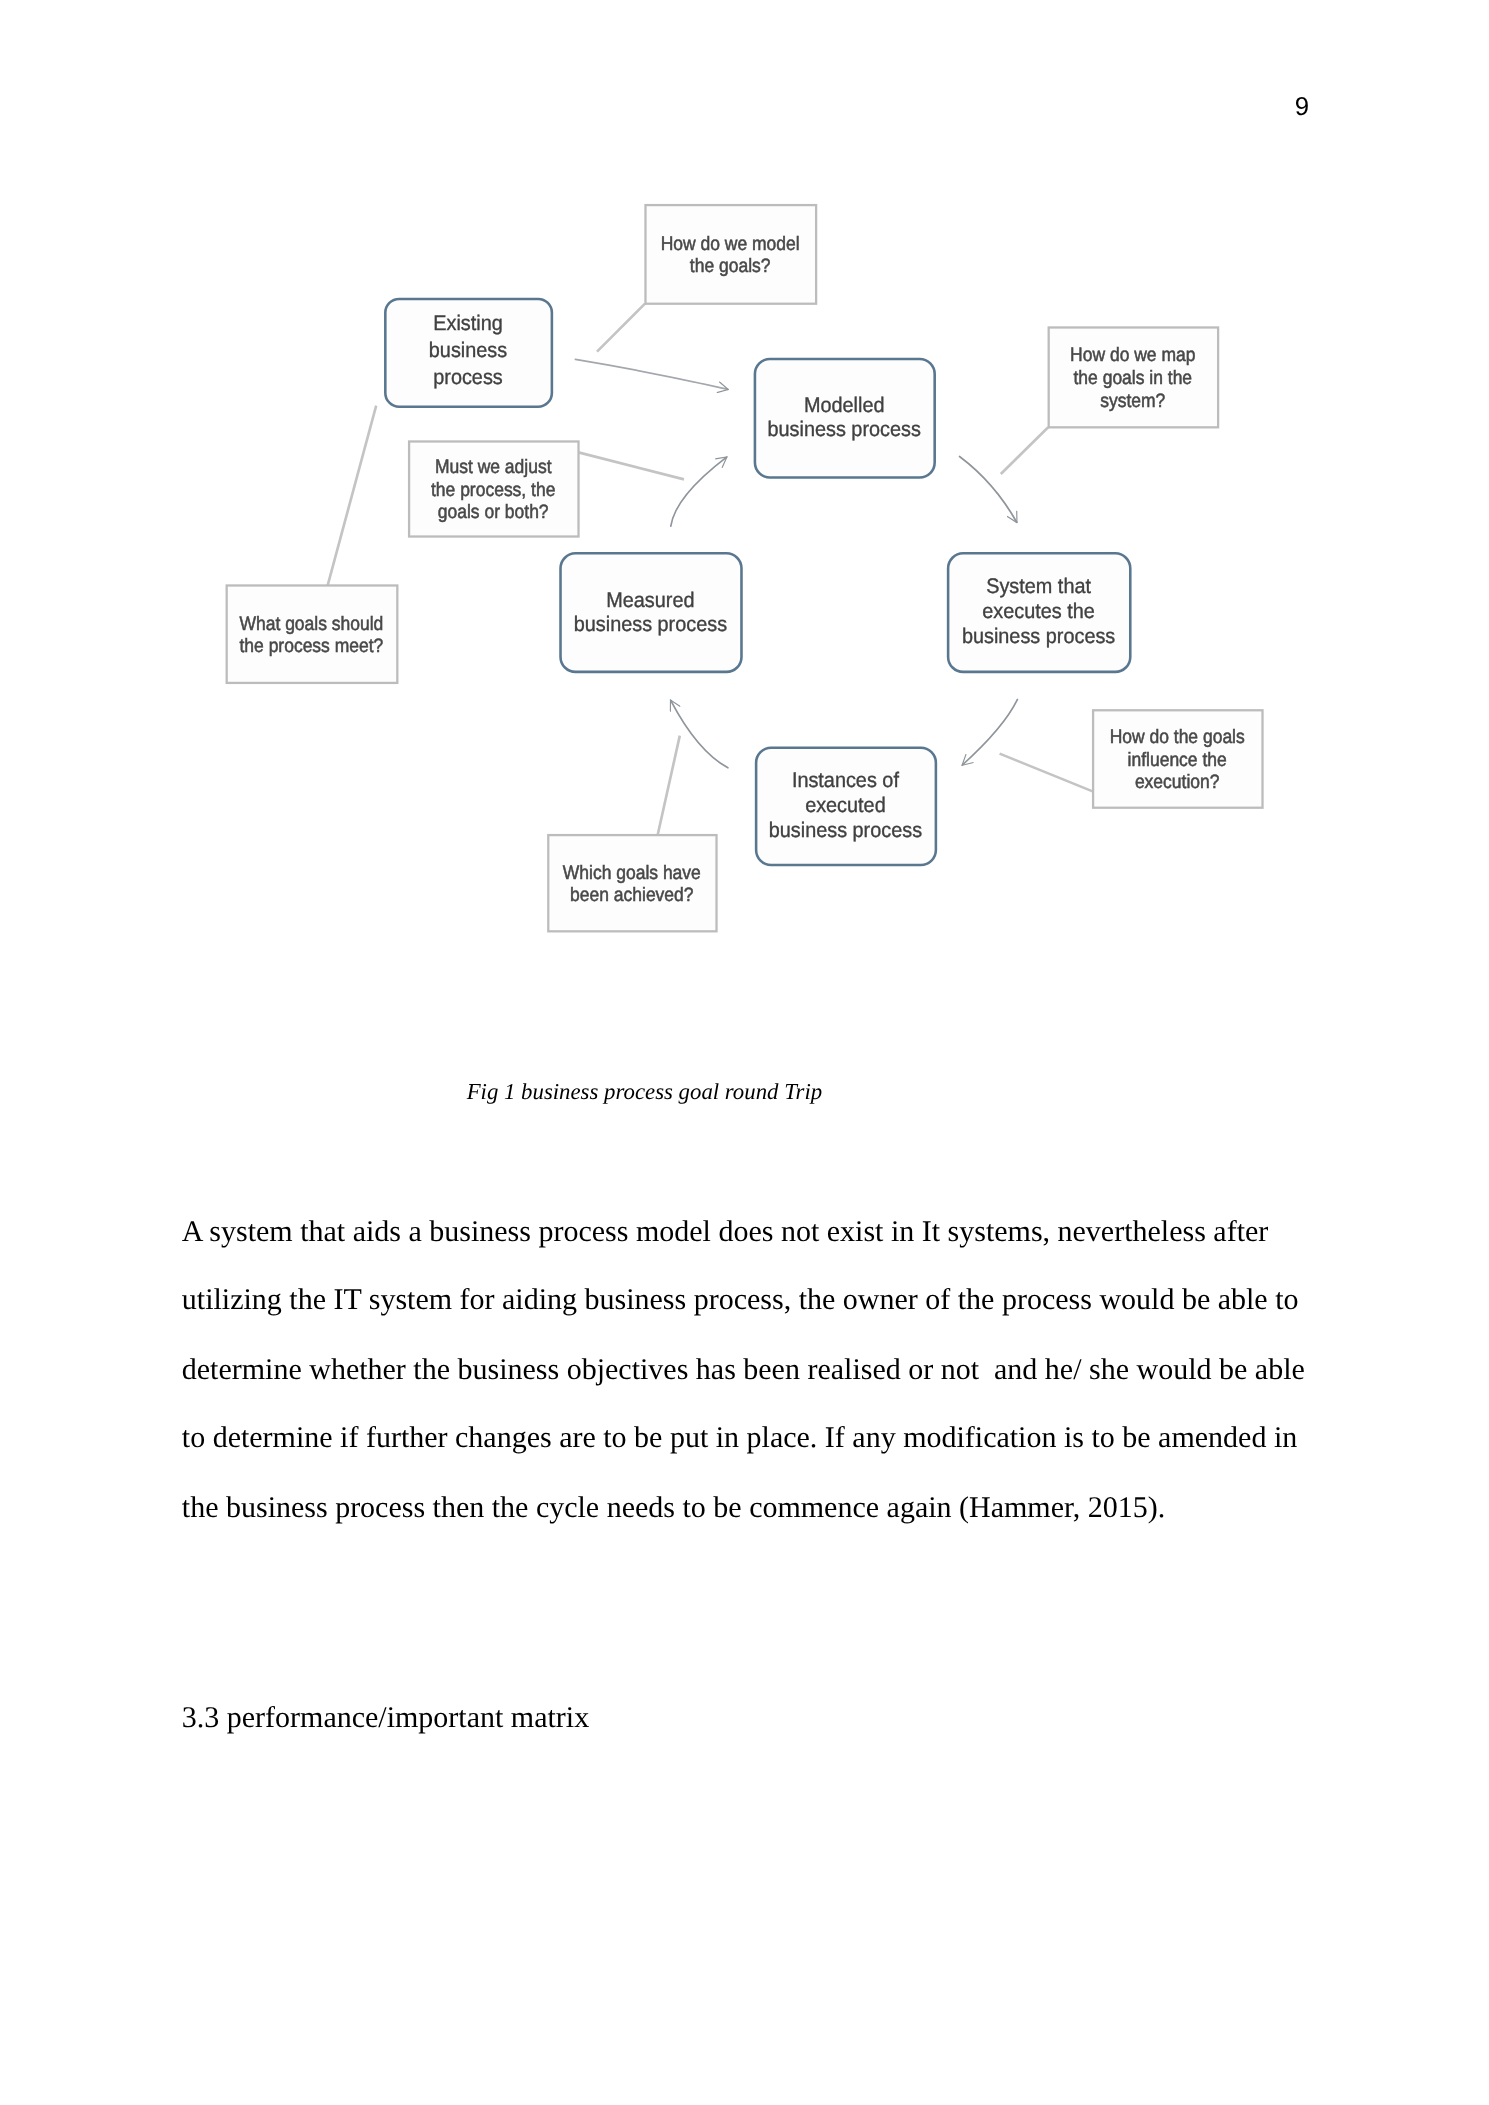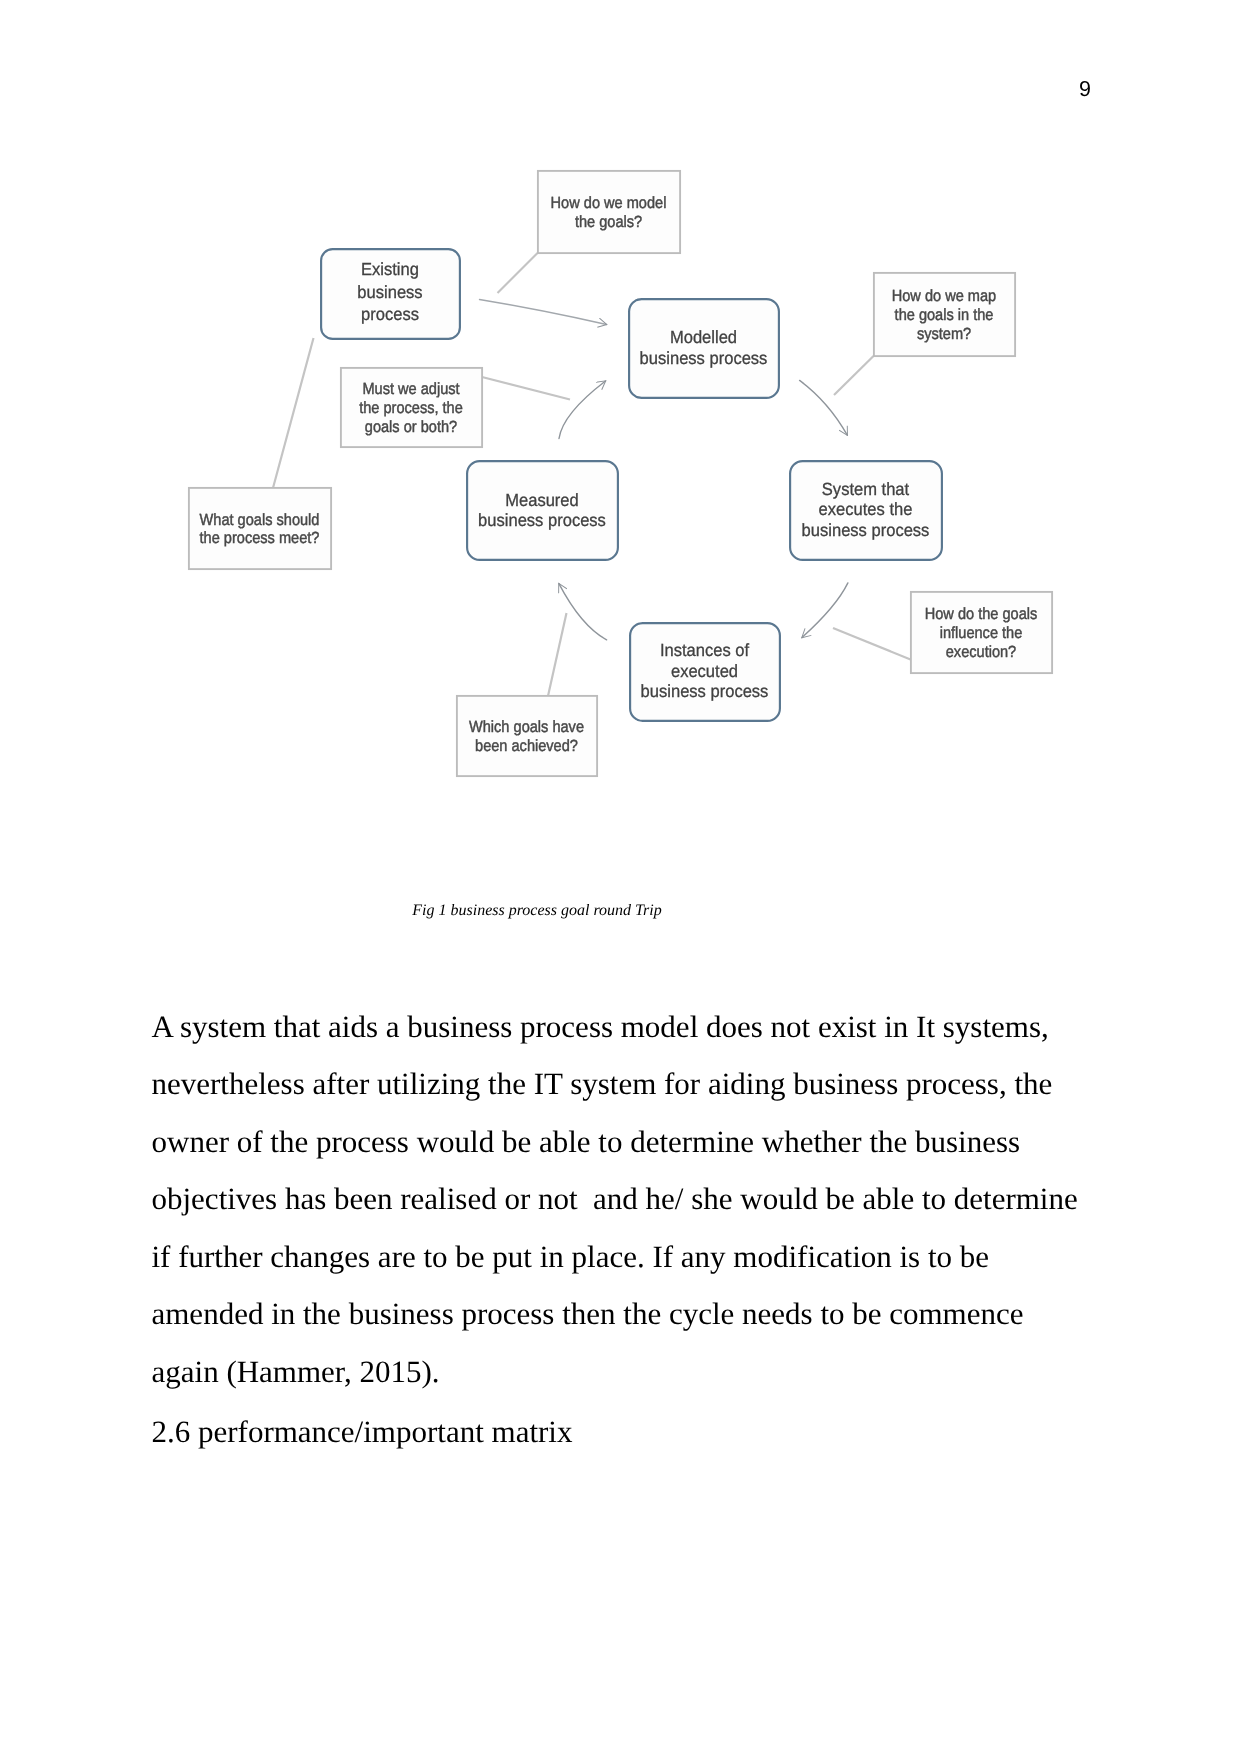--- a/index.html
+++ b/index.html
@@ -8,22 +8,22 @@
        font-family:"Liberation Serif", serif; color:#000;
        -webkit-font-smoothing:antialiased;
        text-rendering:geometricPrecision;}
   .page{position:absolute;left:0;top:0;width:1241px;height:1754px;background:#fff;}
   
   #pageno,#figcap,.para{will-change:opacity;}
   #pageno{position:absolute;left:1079px;top:81.5px;font-size:21.5px;line-height:15.5px;
           font-family:"Liberation Sans", sans-serif;}
   #figure{position:absolute;left:0px;top:0px;width:1241px;height:890px;}
   #figcap{position:absolute;left:340.5px;top:897.5px;width:393px;text-align:center;
-          font-style:italic;font-size:16px;line-height:25px;}
-  .para{position:absolute;font-size:31px;line-height:57.5px;text-align:left;white-space:pre-wrap;}
+          font-style:italic;font-size:19px;line-height:25px;}
+  .para{position:absolute;font-size:25px;line-height:57.5px;text-align:left;white-space:pre-wrap;}
   #p1{left:151.5px;top:997.5px;width:944px;}
   #h53{left:151.5px;top:1403px;width:600px;}
   #p2{left:151.5px;top:1460.5px;width:944px;}
 
   
   #figure text{font-family:"Liberation Sans", sans-serif;text-anchor:middle;}
   #figure .nt text{font-size:17.6px;fill:#404040;stroke:#404040;stroke-width:0.3;}
   #figure .qt text{font-size:16.2px;fill:#484848;stroke:#484848;stroke-width:0.45;}
   #figure .noteg rect{fill:#fdfdfd;stroke:#bcbcbc;stroke-width:1.9;}
   #figure .nodeg rect{fill:#fdfdfd;stroke:#5a7790;stroke-width:2.15;}
@@ -151,15 +151,15 @@
               <text x="542" y="525.90" textLength="127.78" lengthAdjust="spacingAndGlyphs">business process</text>
             </g>
       </g>
     </g>
     </g>
   </svg>
 
   <div id="figcap">Fig 1 business process goal round Trip</div>
 
   <div class="para" id="p1">A system that aids a business process model does not exist in It systems, nevertheless after utilizing the IT system for aiding business process, the owner of the process would be able to determine whether the business objectives has been realised or not  and he/ she would be able to determine if further changes are to be put in place. If any modification is to be amended in the business process then the cycle needs to be commence again (Hammer, 2015).</div>
-  <div class="para" id="h53">2.6 performance/important matrix</div>
+  <div class="para" id="h53">3.3 performance/important matrix</div>
 
 </div>
 
 </body></html>

